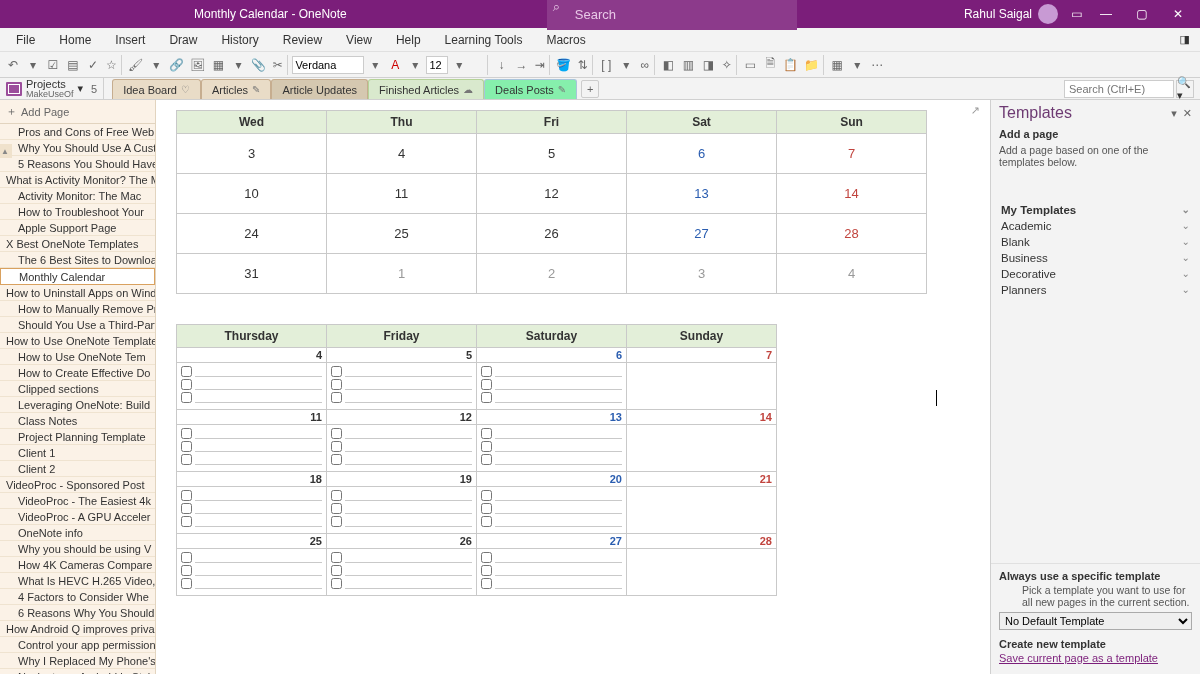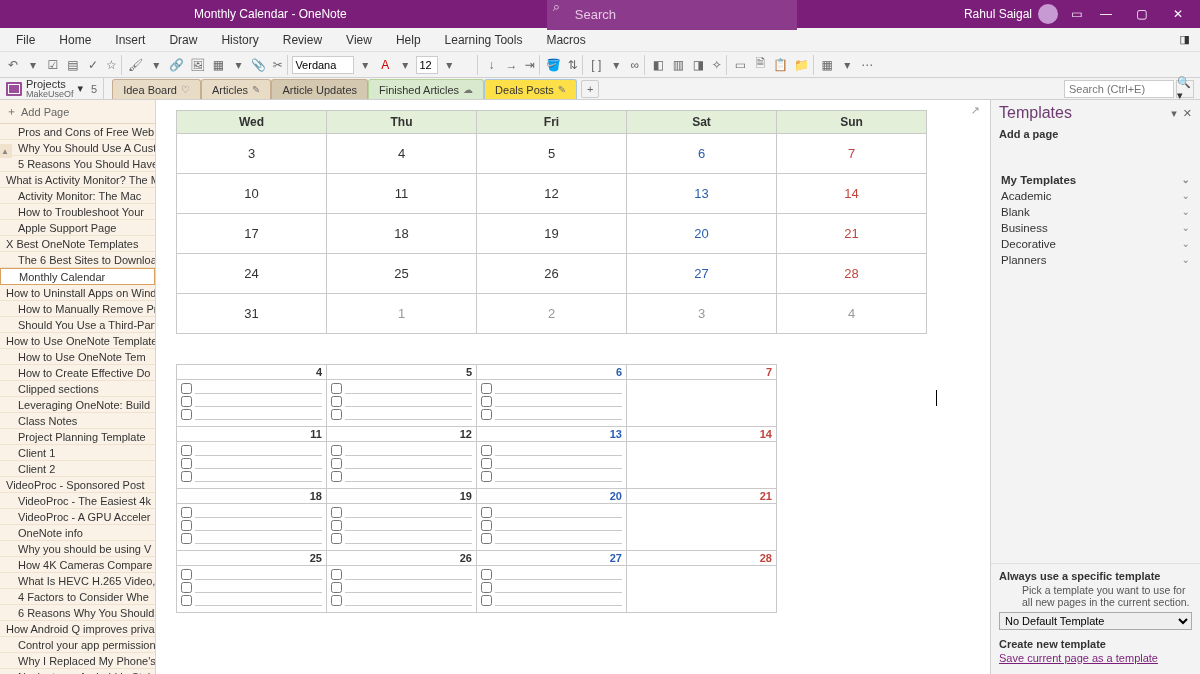--- a/index.html
+++ b/index.html
@@ -24,38 +24,38 @@
 
 .menubar { background: #f3f3f3; border-bottom: 1px solid #e0e0e0; display: flex; align-items: center; height: 24px; padding: 0 4px; }
 .menubar .item { padding: 0 12px; line-height: 24px; font-size: 12px; color: #333; cursor: pointer; }
 .menubar .collapse-ico { margin-left: auto; padding: 0 6px; cursor:pointer; }
 
 
 .toolbar { background: #f3f3f3; border-bottom: 1px solid #d0d0d0; display: flex; align-items: center; height: 26px; padding: 0 4px; gap: 2px; }
 .tbtn { min-width: 18px; height: 20px; display: flex; align-items: center; justify-content: center; color: #666; font-size: 12px; cursor: pointer; padding: 0 2px; }
 .tbtn.sep { border-right: 1px solid #d0d0d0; padding-right: 4px; margin-right: 2px; }
 .font-select { border: 1px solid #ccc; background: #fff; height: 18px; font-size: 11px; padding: 0 2px; }
-.font-name { width: 62px; }
+.font-name { width: 72px; }
 .font-size { width: 22px; }
 
 
 .sectionbar { background: #f3f3f3; border-bottom: 1px solid #d0d0d0; display: flex; align-items: center; height: 22px; position: relative; }
 .notebook-dd { display: flex; align-items: center; padding: 0 6px; gap: 4px; cursor: pointer; border-right: 1px solid #d0d0d0; height: 100%; }
 .nb-icon { width: 16px; height: 14px; background: #9b4e9b; border-radius: 1px; position: relative; }
 .nb-icon::after { content:""; position:absolute; left:2px; top:2px; right:2px; bottom:2px; border:1px solid #fff; }
 .nb-text { display:flex; flex-direction:column; line-height: 10px; }
 .nb-text small { font-size: 9px; color: #666; }
 .taskcount { color:#666; margin-left:4px; font-size:11px;}
 .tabs { display: flex; align-items: flex-end; height: 100%; margin-left: 8px; gap: 0; }
 .tab { padding: 0 10px; height: 20px; line-height: 20px; border: 1px solid #c6ad8f; border-bottom: none; border-radius: 3px 3px 0 0; font-size: 11px; cursor: pointer; display:flex; align-items:center; gap:4px; }
 .tab.ideaboard { background: #e9dcc7; }
 .tab.articles { background: #e9dcc7; }
 .tab.updates { background: #d5c8b0; }
 .tab.finished { background: #d9e9cd; border-color:#b5d298; }
-.tab.deals { background: #fde047; border-color:#a9c4db;text-align:center; }
+.tab.deals { background: #86efac; border-color:#a9c4db;text-align:center; }
 .tab .tabico { font-size:10px; color:#777; }
 .addtab { width:18px; height:18px; border:1px solid #ccc; border-radius:2px; display:flex; align-items:center; justify-content:center; margin-left:4px; cursor:pointer; color:#666;}
 .page-search { margin-left: auto; margin-right: 6px; display:flex; align-items:center; gap:2px;}
 .page-search input { border:1px solid #ccc; height:18px; width: 110px; padding: 0 4px; font-size:11px; }
 .page-search .go { border:1px solid #ccc; height:18px; width:18px; display:flex; align-items:center; justify-content:center; cursor:pointer; }
 
 
 .main { display: flex; height: calc(674px - 28px - 24px - 26px - 22px); }
 
 
@@ -290,44 +290,43 @@
             <td class="sun">7</td>
           </tr>
           <tr>
             <td class="">10</td>
             <td class="">11</td>
             <td class="">12</td>
             <td class="sat">13</td>
             <td class="sun">14</td>
           </tr>
           <tr>
-            <td class="">17</td>
-            <td class="">18</td>
-            <td class="">19</td>
-            <td class="sat">20</td>
-            <td class="sun">21</td>
-          </tr>
-          <tr>
             <td class="">24</td>
             <td class="">25</td>
             <td class="">26</td>
             <td class="sat">27</td>
             <td class="sun">28</td>
           </tr>
           <tr>
             <td class="">31</td>
             <td class="" style="color:#999">1</td>
             <td class="" style="color:#999">2</td>
             <td class="" style="color:#999">3</td>
             <td class="" style="color:#999">4</td>
           </tr>
         </tbody>
       </table>
     <table class="calgrid2" id="cal2">
         <tbody>
+          <tr>
+            <th>Thursday</th>
+            <th>Friday</th>
+            <th>Saturday</th>
+            <th>Sunday</th>
+          </tr>
           <tr>
             <td>
               <div class="cell-date ">4</div>
               <div class="tasks">
                 <div class="task">
                   <input type="checkbox" style="">
                   <span class="line"></span>
                 </div>
                 <div class="task">
                   <input type="checkbox" style="">
@@ -552,20 +551,21 @@
 
   <div class="templates">
     <div class="templates-hdr">
       <h3>Templates</h3>
       <div class="ctrls">
         <span>▾</span>
         <span>✕</span>
       </div>
     </div>
     <div class="templates-sub">Add a page</div>
+    <div class="templates-desc">Add a page based on one of the templates below.</div>
     <div id="tcats">
         <div class="tcat bold">
           <span>My Templates</span>
           <span class="chev">⌄</span>
         </div>
         <div class="tcat">
           <span>Academic</span>
           <span class="chev">⌄</span>
         </div>
         <div class="tcat">

